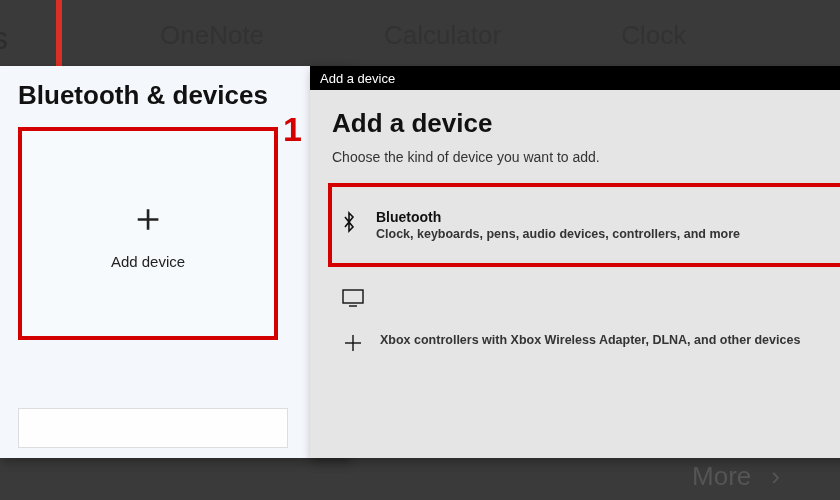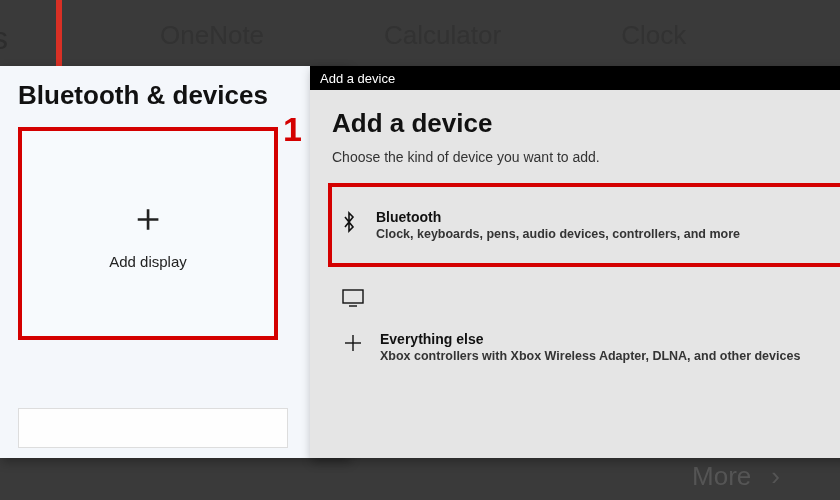--- a/index.html
+++ b/index.html
@@ -178,21 +178,21 @@
 <div class="bg-more">
   <span>More</span>
   <span>›</span>
 </div>
 
 <div class="settings-panel">
   <div class="settings-title">Bluetooth &amp; devices</div>
 
   <div class="add-device-tile">
     <div class="plus-large">＋</div>
-    <div class="add-device-label">Add display</div>
+    <div class="add-device-label">Add device</div>
   </div>
 
   <div class="search-bar"></div>
 </div>
 <div class="marker1">1</div>
 
 <div class="dialog">
   <div class="dialog-header">
     <span>Add a device</span>
     <span class="chev">›</span>
@@ -225,19 +225,18 @@
     </div>
 
     <div class="option">
       <div class="icon-col">
         <svg width="20" height="20" viewBox="0 0 20 20" stroke="#111" stroke-width="1.4">
           <line x1="10" y1="2" x2="10" y2="18"></line>
           <line x1="2" y1="10" x2="18" y2="10"></line>
         </svg>
       </div>
       <div>
-        <div class="opt-title">Everything else</div>
         <div class="opt-desc">Xbox controllers with Xbox Wireless Adapter, DLNA, and other devices</div>
       </div>
     </div>
   </div>
   <div class="marker2">2</div>
 </div>
 
 </body></html>

